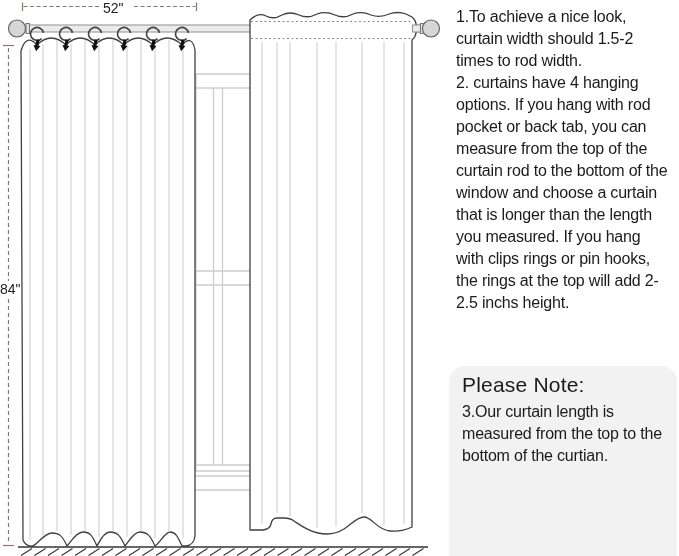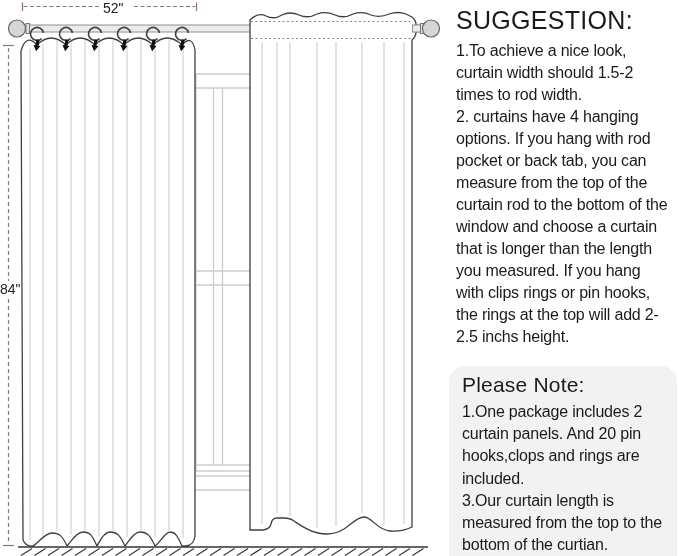--- a/index.html
+++ b/index.html
@@ -213,24 +213,22 @@
           <line x1="358.5" y1="555.5" x2="369.5" y2="548.5"></line>
         <line x1="372" y1="555.5" x2="383" y2="548.5"></line>
           <line x1="385.5" y1="555.5" x2="396.5" y2="548.5"></line>
         <line x1="399" y1="555.5" x2="410" y2="548.5"></line>
           <line x1="412.5" y1="555.5" x2="423.5" y2="548.5"></line>
       </g>
     </g>
   </svg>
 
   <div class="text-col">
-    <h2 class="sug-title">SUGGESTION:</h2>
     <p class="sug-item">1.To achieve a nice look, curtain width should 1.5-2 times to rod width.</p>
     <p class="sug-item">2. curtains have 4 hanging options. If you hang with rod pocket or back tab, you can measure from the top of the curtain rod to the bottom of the window and choose a curtain that is longer than the length you measured. If you hang with clips rings or pin hooks, the rings at the top will add 2-2.5 inchs height.</p>
   </div>
 
   <div class="note-box">
     <h2 class="note-title">Please Note:</h2>
-    <p class="note-item">1.One package includes 2 curtain panels. And 20 pin hooks,clops and rings are included.</p>
     <p class="note-item">3.Our curtain length is measured from the top to the bottom of the curtian.</p>
   </div>
 
 </div>
 
 </body></html>

